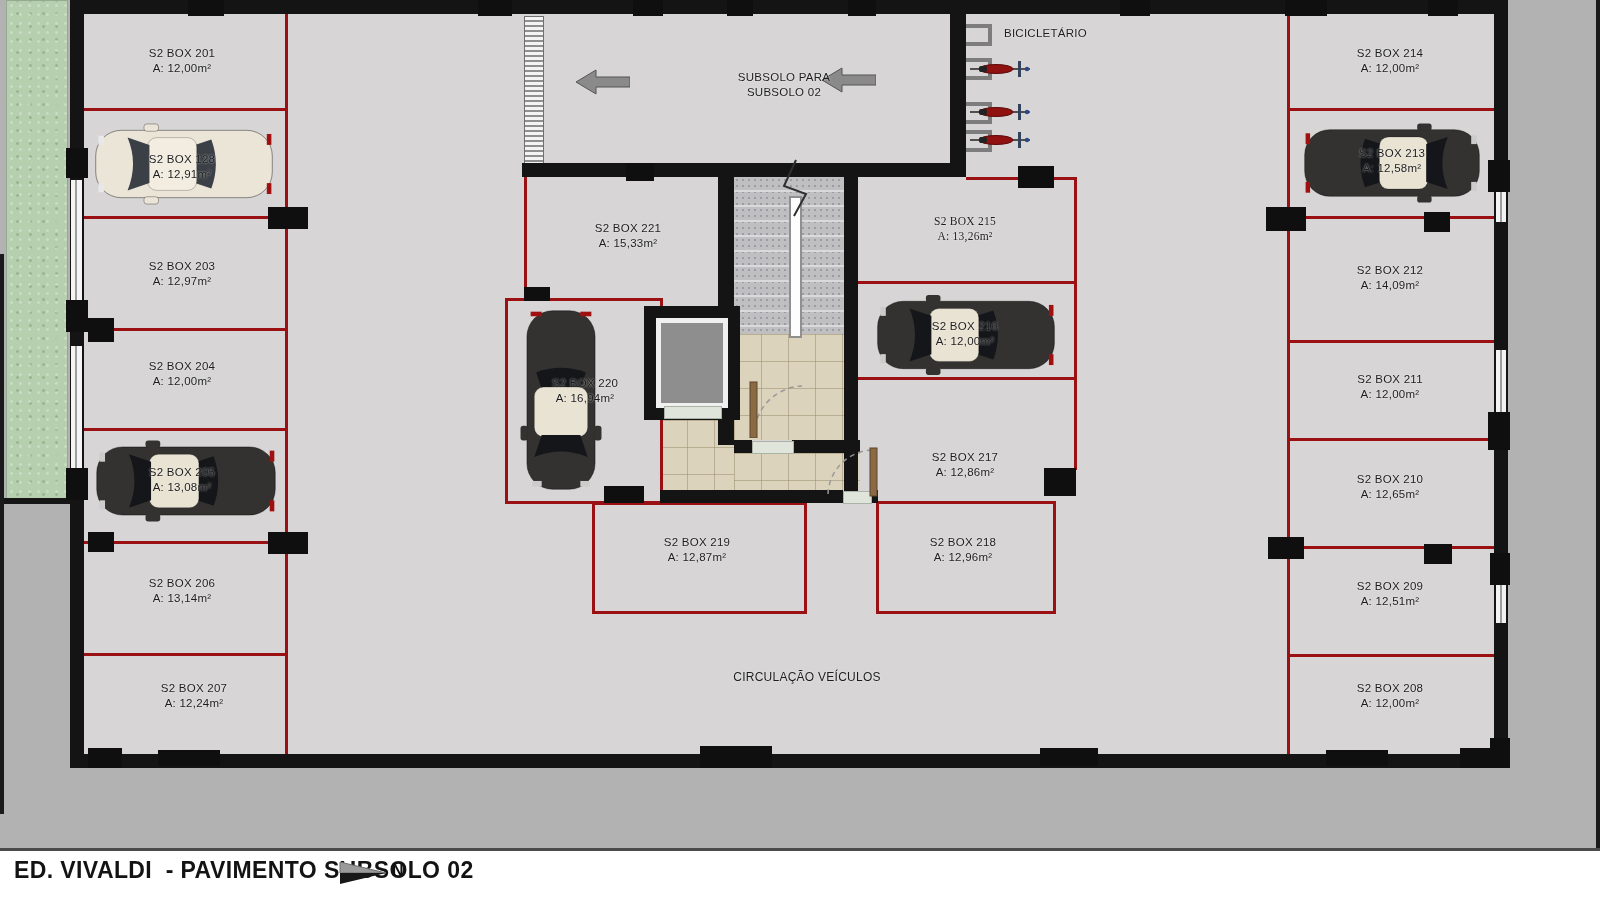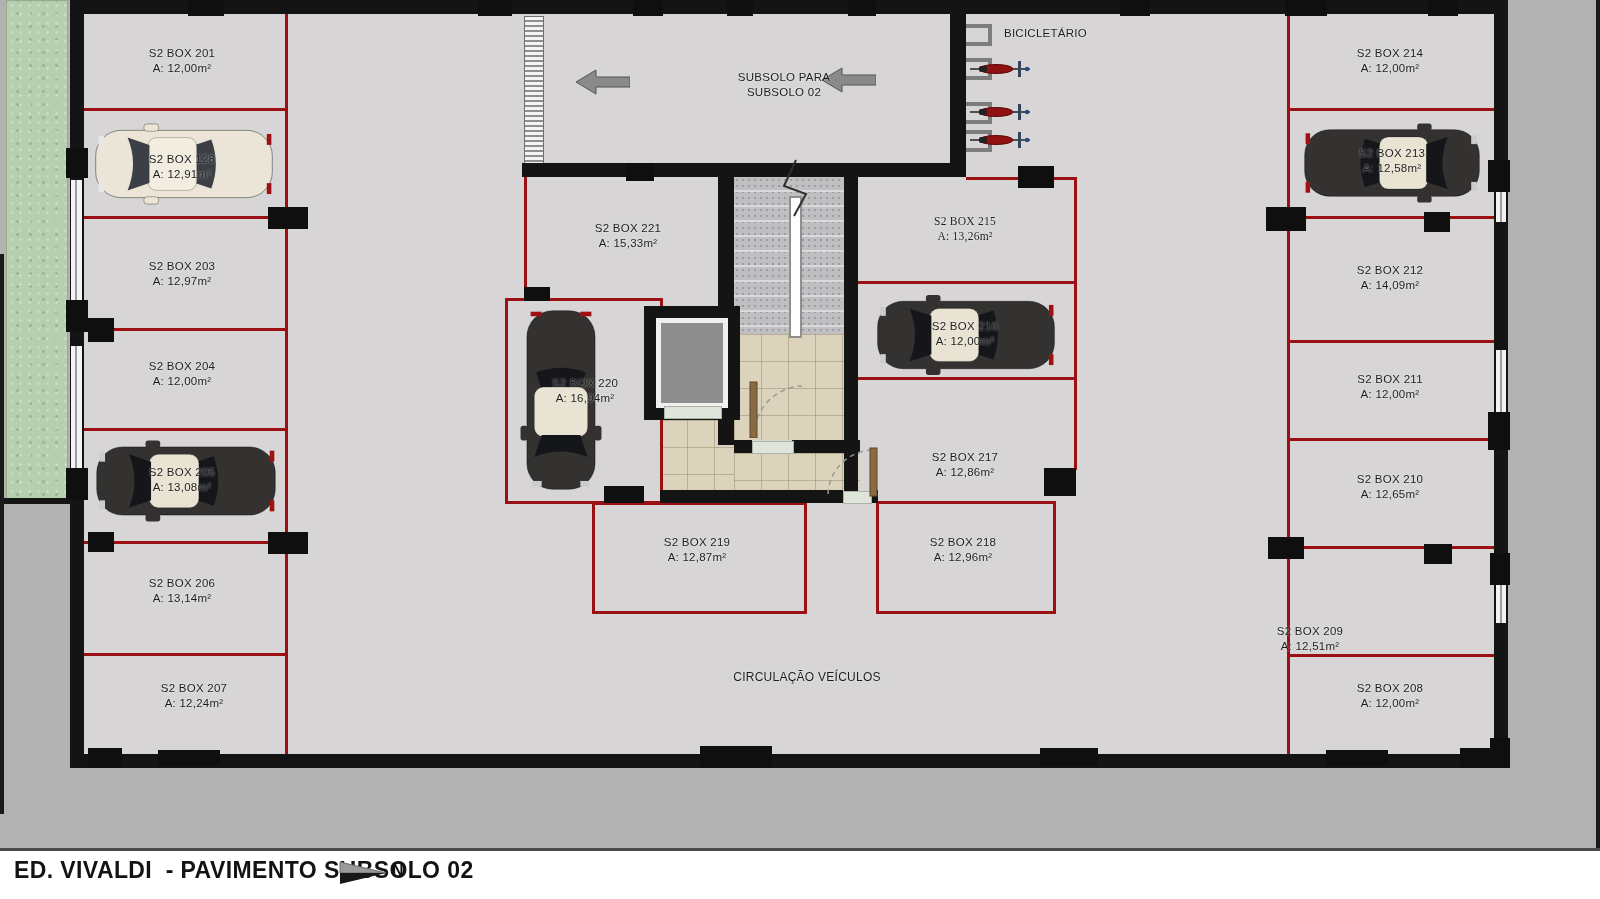--- a/index.html
+++ b/index.html
@@ -280,21 +280,21 @@
   <div class="abs lbl" style="left:807px;top:677px;font-size:12px;"><span>CIRCULAÇÃO VEÍCULOS</span></div>
 
   <div class="abs lbl" style="left:182px;top:60px;"><span>S2 BOX 201</span><br><span>A: 12,00m²</span></div>
   <div class="abs lbl" style="left:182px;top:166px;"><span>S2 BOX 128</span><br><span>A: 12,91m²</span></div>
   <div class="abs lbl" style="left:182px;top:273px;"><span>S2 BOX 203</span><br><span>A: 12,97m²</span></div>
   <div class="abs lbl" style="left:182px;top:373px;"><span>S2 BOX 204</span><br><span>A: 12,00m²</span></div>
   <div class="abs lbl" style="left:182px;top:479px;"><span>S2 BOX 205</span><br><span>A: 13,08m²</span></div>
   <div class="abs lbl" style="left:182px;top:590px;"><span>S2 BOX 206</span><br><span>A: 13,14m²</span></div>
   <div class="abs lbl" style="left:194px;top:695px;"><span>S2 BOX 207</span><br><span>A: 12,24m²</span></div>
   <div class="abs lbl" style="left:1390px;top:695px;"><span>S2 BOX 208</span><br><span>A: 12,00m²</span></div>
-  <div class="abs lbl" style="left:1310px;top:593px;margin-top:45px;"><span>S2 BOX 209</span><br><span>A: 12,51m²</span></div>
+  <div class="abs lbl" style="left:1390px;top:593px;"><span>S2 BOX 209</span><br><span>A: 12,51m²</span></div>
   <div class="abs lbl" style="left:1390px;top:486px;"><span>S2 BOX 210</span><br><span>A: 12,65m²</span></div>
   <div class="abs lbl" style="left:1390px;top:386px;"><span>S2 BOX 211</span><br><span>A: 12,00m²</span></div>
   <div class="abs lbl" style="left:1390px;top:277px;"><span>S2 BOX 212</span><br><span>A: 14,09m²</span></div>
   <div class="abs lbl" style="left:1392px;top:160px;"><span>S2 BOX 213</span><br><span>A: 12,58m²</span></div>
   <div class="abs lbl" style="left:1390px;top:60px;"><span>S2 BOX 214</span><br><span>A: 12,00m²</span></div>
   <div class="abs lbl" style="left:965px;top:228px;font-family:Liberation Serif, serif;"><span>S2 BOX 215</span><br><span>A: 13,26m²</span></div>
   <div class="abs lbl" style="left:965px;top:333px;"><span>S2 BOX 216</span><br><span>A: 12,00m²</span></div>
   <div class="abs lbl" style="left:965px;top:464px;"><span>S2 BOX 217</span><br><span>A: 12,86m²</span></div>
   <div class="abs lbl" style="left:963px;top:549px;"><span>S2 BOX 218</span><br><span>A: 12,96m²</span></div>
   <div class="abs lbl" style="left:697px;top:549px;"><span>S2 BOX 219</span><br><span>A: 12,87m²</span></div>

